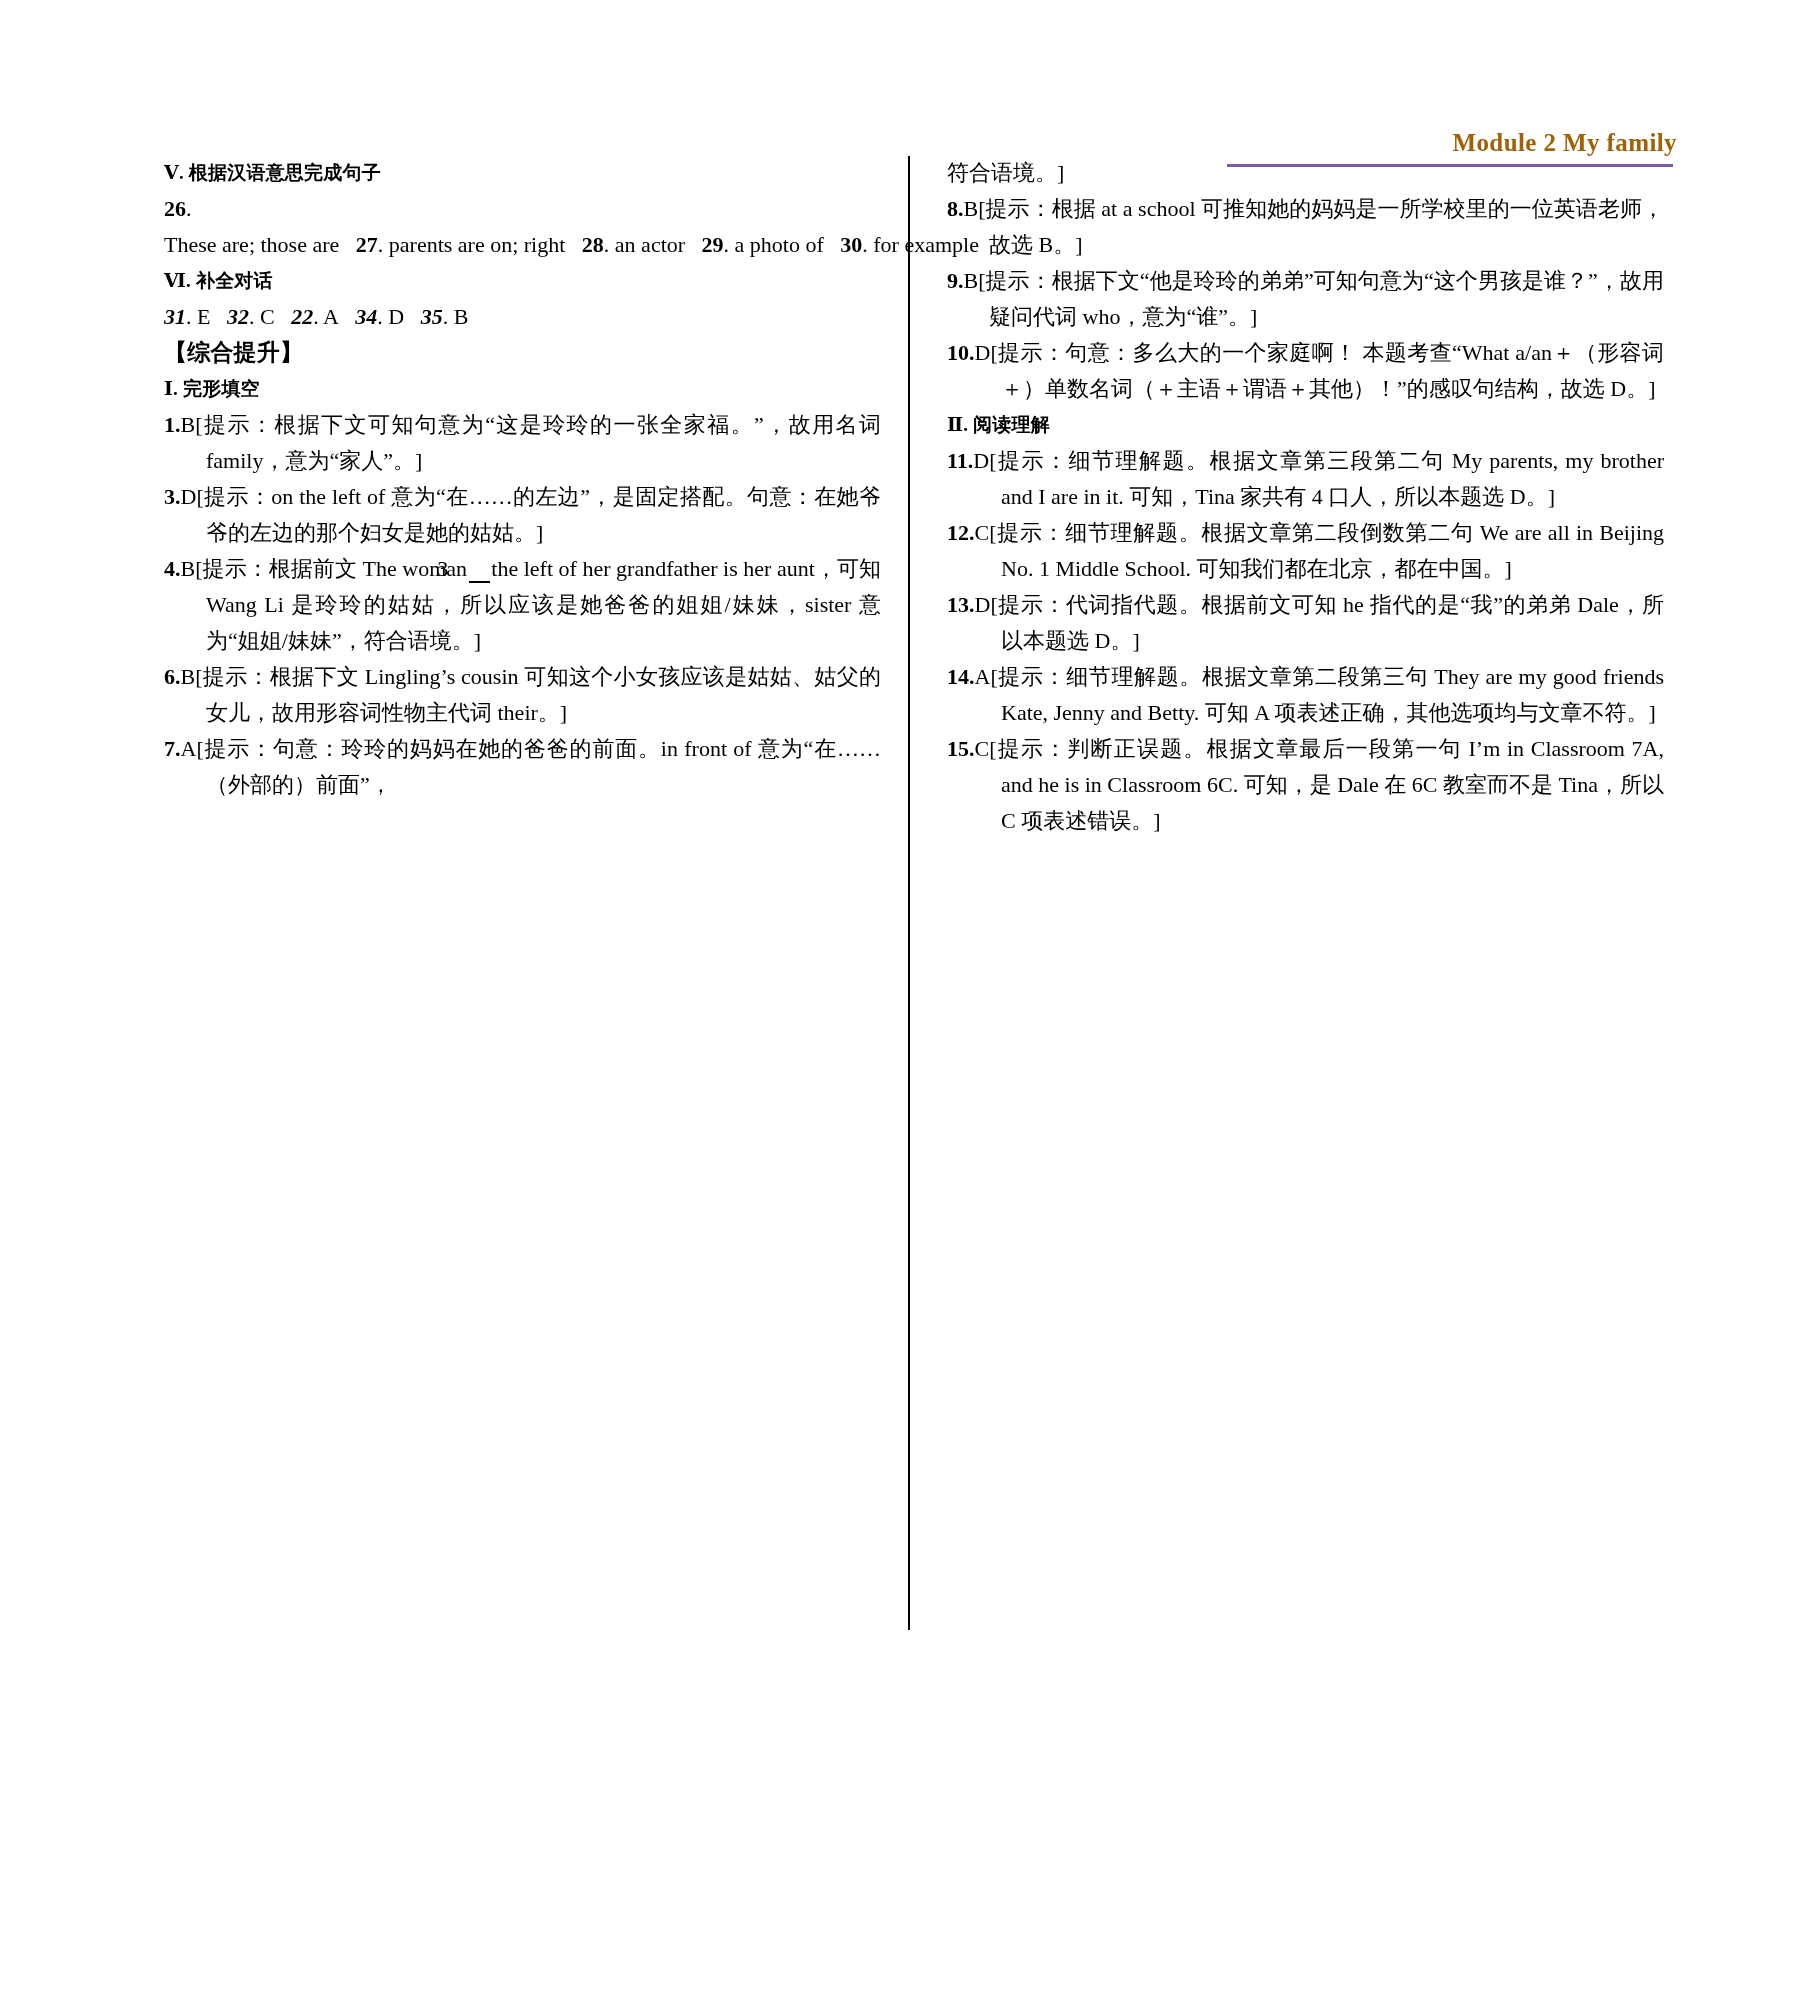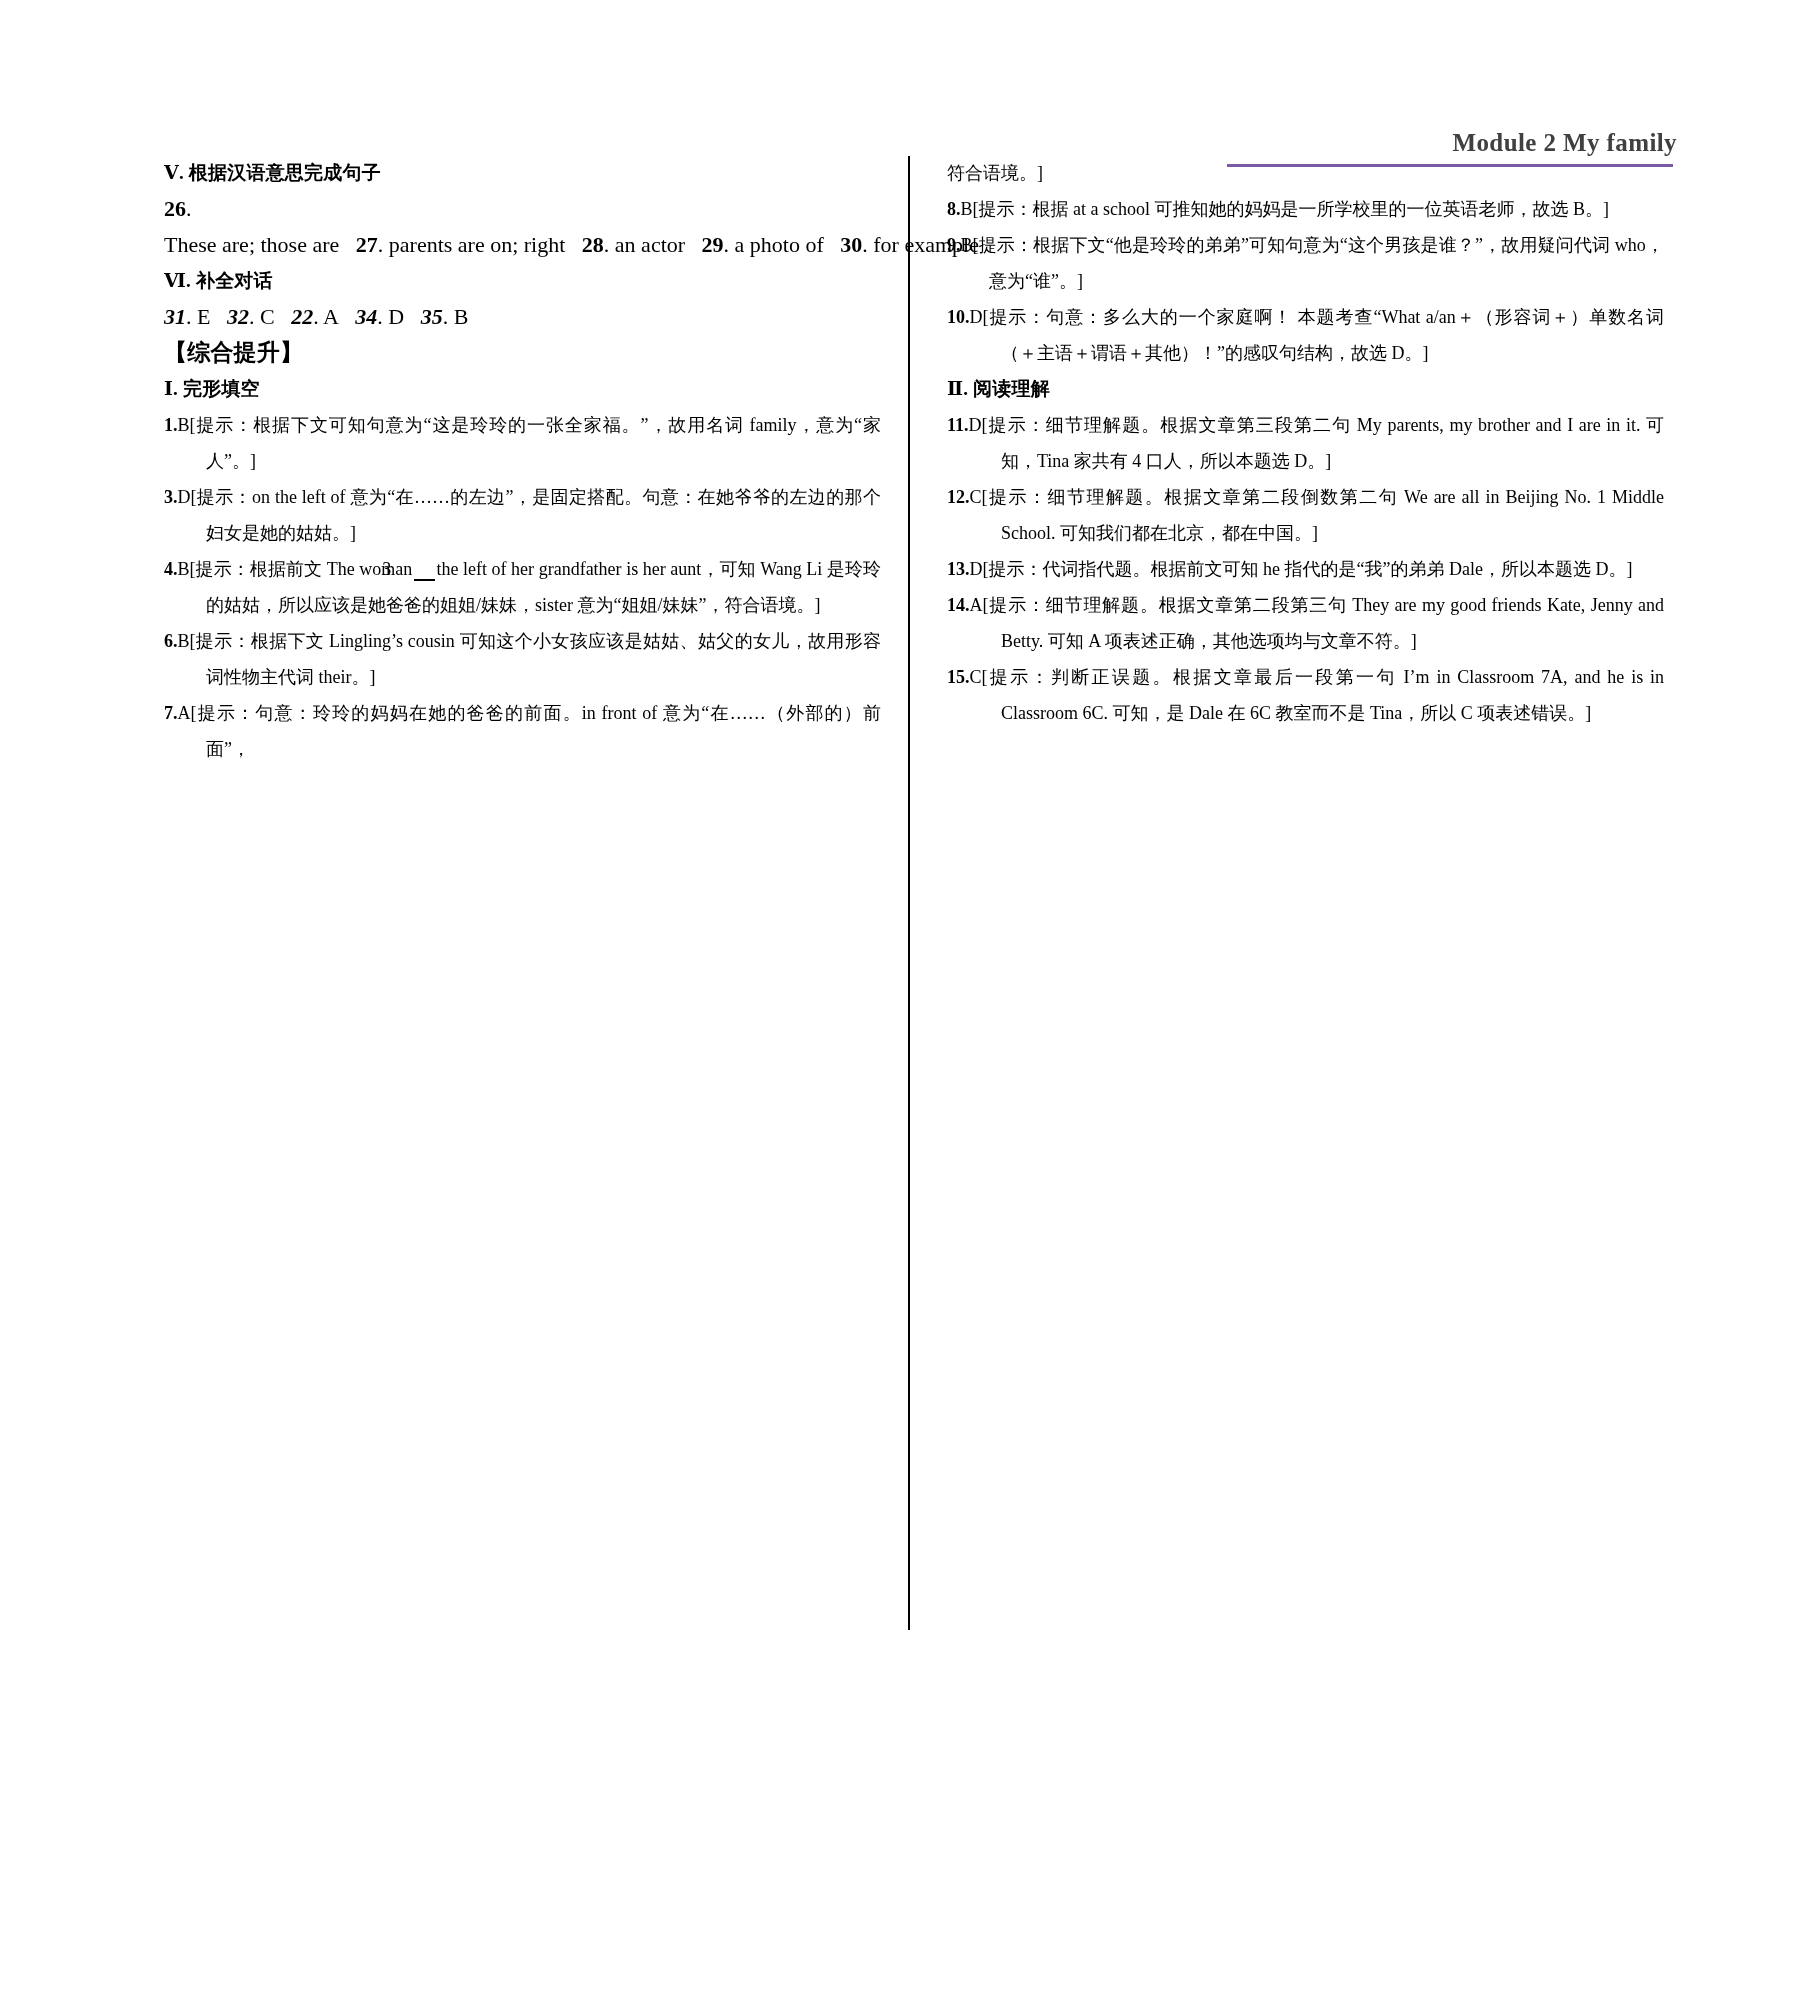--- a/index.html
+++ b/index.html
@@ -29,21 +29,21 @@
   
   #runhead {
     position: absolute;
     left: 911px;
     top: 130px;
     width: 766px;
     text-align: right;
     font-weight: bold;
     font-size: 25px;
     letter-spacing: 0.4px;
-    color: #404040;
+    color: #a16207;
     line-height: 1.0;
   }
   #runhead-rule {
     position: absolute;
     left: 1227px;
     top: 164px;
     width: 446px;
     height: 2.8px;
     background: #7c5ba6;
   }
@@ -96,21 +96,21 @@
   
   .ansrow {
     font-size: 22px;
     line-height: 36px;
     white-space: nowrap;
   }
   .ansrow b { font-weight: bold; font-style: italic; }
 
   
   .item {
-    font-size: 18px;
+    font-size: 22px;
     line-height: 36px;
     text-align: justify;
     text-justify: inter-character;
     text-align-last: left;
     padding-left: 42px;
     text-indent: -42px;
   }
   .item .num { font-weight: bold; }
   .item.w3 { padding-left: 54px; text-indent: -54px; }
 

